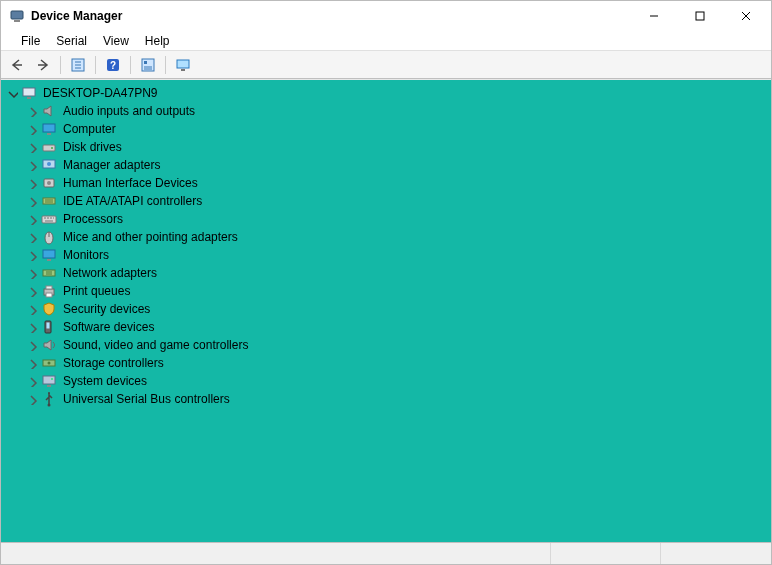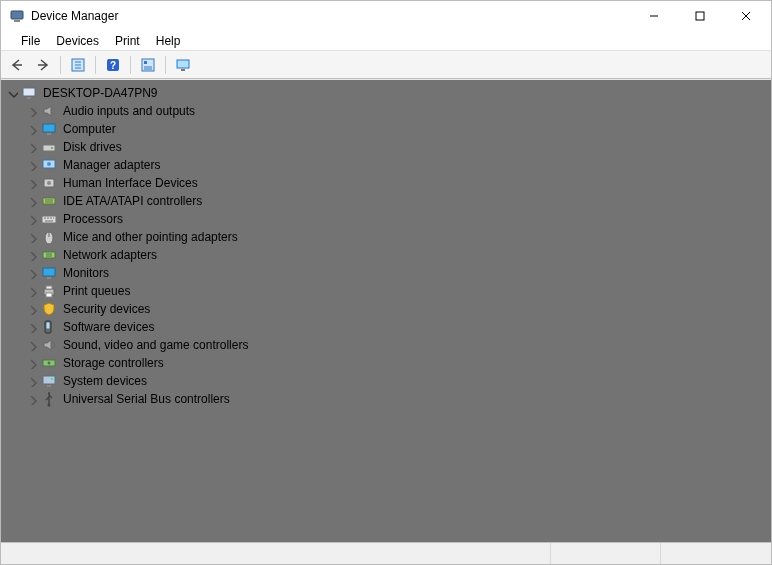--- a/index.html
+++ b/index.html
@@ -16,20 +16,21 @@
     flex-direction: column;
     border: 1px solid #bbb;
   }
   
   .titlebar {
     height: 30px;
     display: flex;
     align-items: center;
     padding: 0 2px 0 8px;
     background: #fff;
+    font-weight: bold;
   }
   .titlebar .app-icon {
     width: 16px; height: 16px;
     margin-right: 6px;
     display: flex; align-items: center; justify-content: center;
   }
   .titlebar .title { flex: 0 0 auto; font-size: 12px; }
   .titlebar .spacer { flex: 1; }
   .win-controls { display: flex; }
   .win-btn {
@@ -75,21 +76,21 @@
     background: #ccc;
     margin: 0 3px;
   }
   .tool-btn svg { width: 16px; height: 16px; }
 
   
   .tree-pane {
     flex: 1;
     overflow: auto;
     padding: 4px 0 0 4px;
-    background: #737373;
+    background: #14b8a6;
     border-top: 1px solid #e8e8e8;
   }
   .tree-root, .tree-children { list-style: none; margin: 0; padding: 0; }
   .tree-children { padding-left: 20px; }
   .tree-row {
     display: flex;
     align-items: center;
     height: 18px;
     font-size: 12px;
     white-space: nowrap;
@@ -267,22 +268,22 @@
     <div class="win-btn close">
       <svg viewBox="0 0 10 10">
           <path d="M1 1l8 8M9 1l-8 8" stroke="#000" stroke-width="1"></path>
         </svg>
     </div>
   </div>
 </div>
 
 <div class="menubar">
   <div class="menu-item">File</div>
-  <div class="menu-item">Devices</div>
-  <div class="menu-item">Print</div>
+  <div class="menu-item">Serial</div>
+  <div class="menu-item">View</div>
   <div class="menu-item">Help</div>
 </div>
 
 <div class="toolbar">
   <div class="tool-btn">
     <span>
         <svg class="ico">
           <use href="#i-back"></use>
         </svg>
       </span>
@@ -467,39 +468,39 @@
           </li>
           <li>
             <div class="tree-row">
               <span class="expander">
                 <svg style="width:12px;height:12px">
                   <use href="#i-chev-right"></use>
                 </svg>
               </span>
               <span class="node-icon">
                 <svg class="ico">
+                  <use href="#i-monitor"></use>
+                </svg>
+              </span>
+              <span class="node-label">Monitors</span>
+            </div>
+          </li>
+          <li>
+            <div class="tree-row">
+              <span class="expander">
+                <svg style="width:12px;height:12px">
+                  <use href="#i-chev-right"></use>
+                </svg>
+              </span>
+              <span class="node-icon">
+                <svg class="ico">
                   <use href="#i-network"></use>
                 </svg>
               </span>
               <span class="node-label">Network adapters</span>
-            </div>
-          </li>
-          <li>
-            <div class="tree-row">
-              <span class="expander">
-                <svg style="width:12px;height:12px">
-                  <use href="#i-chev-right"></use>
-                </svg>
-              </span>
-              <span class="node-icon">
-                <svg class="ico">
-                  <use href="#i-monitor"></use>
-                </svg>
-              </span>
-              <span class="node-label">Monitors</span>
             </div>
           </li>
           <li>
             <div class="tree-row">
               <span class="expander">
                 <svg style="width:12px;height:12px">
                   <use href="#i-chev-right"></use>
                 </svg>
               </span>
               <span class="node-icon">

